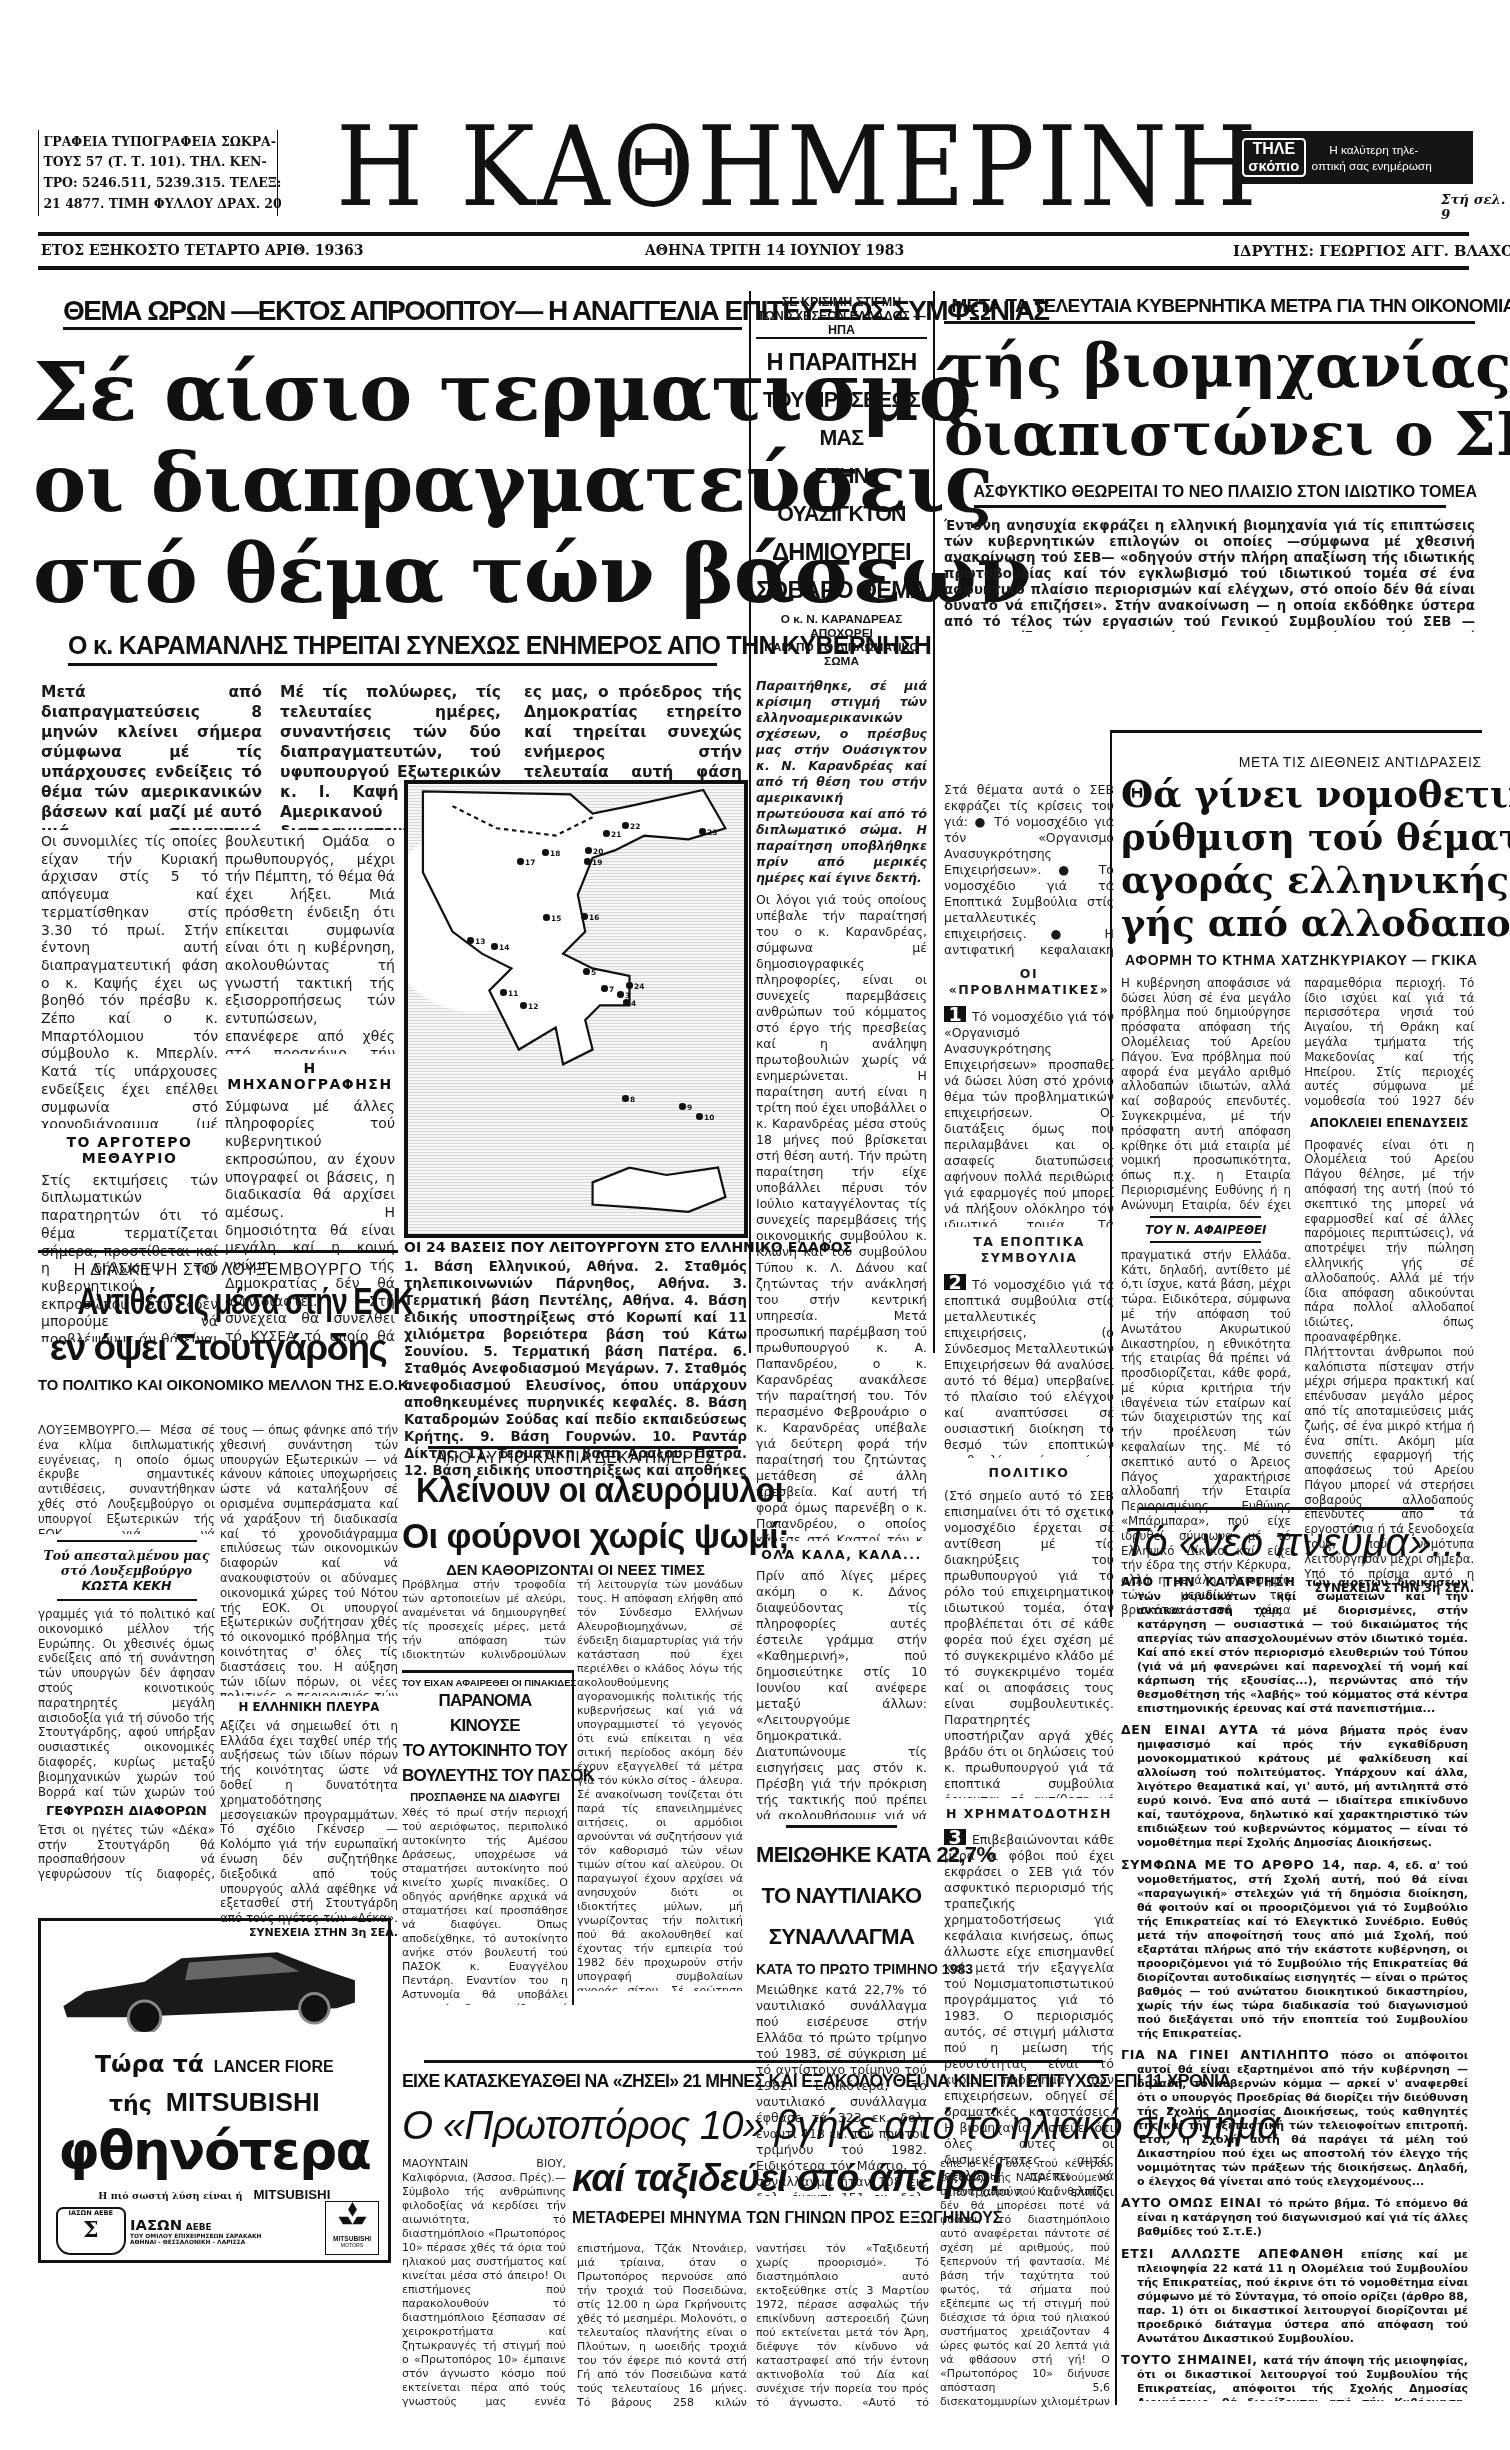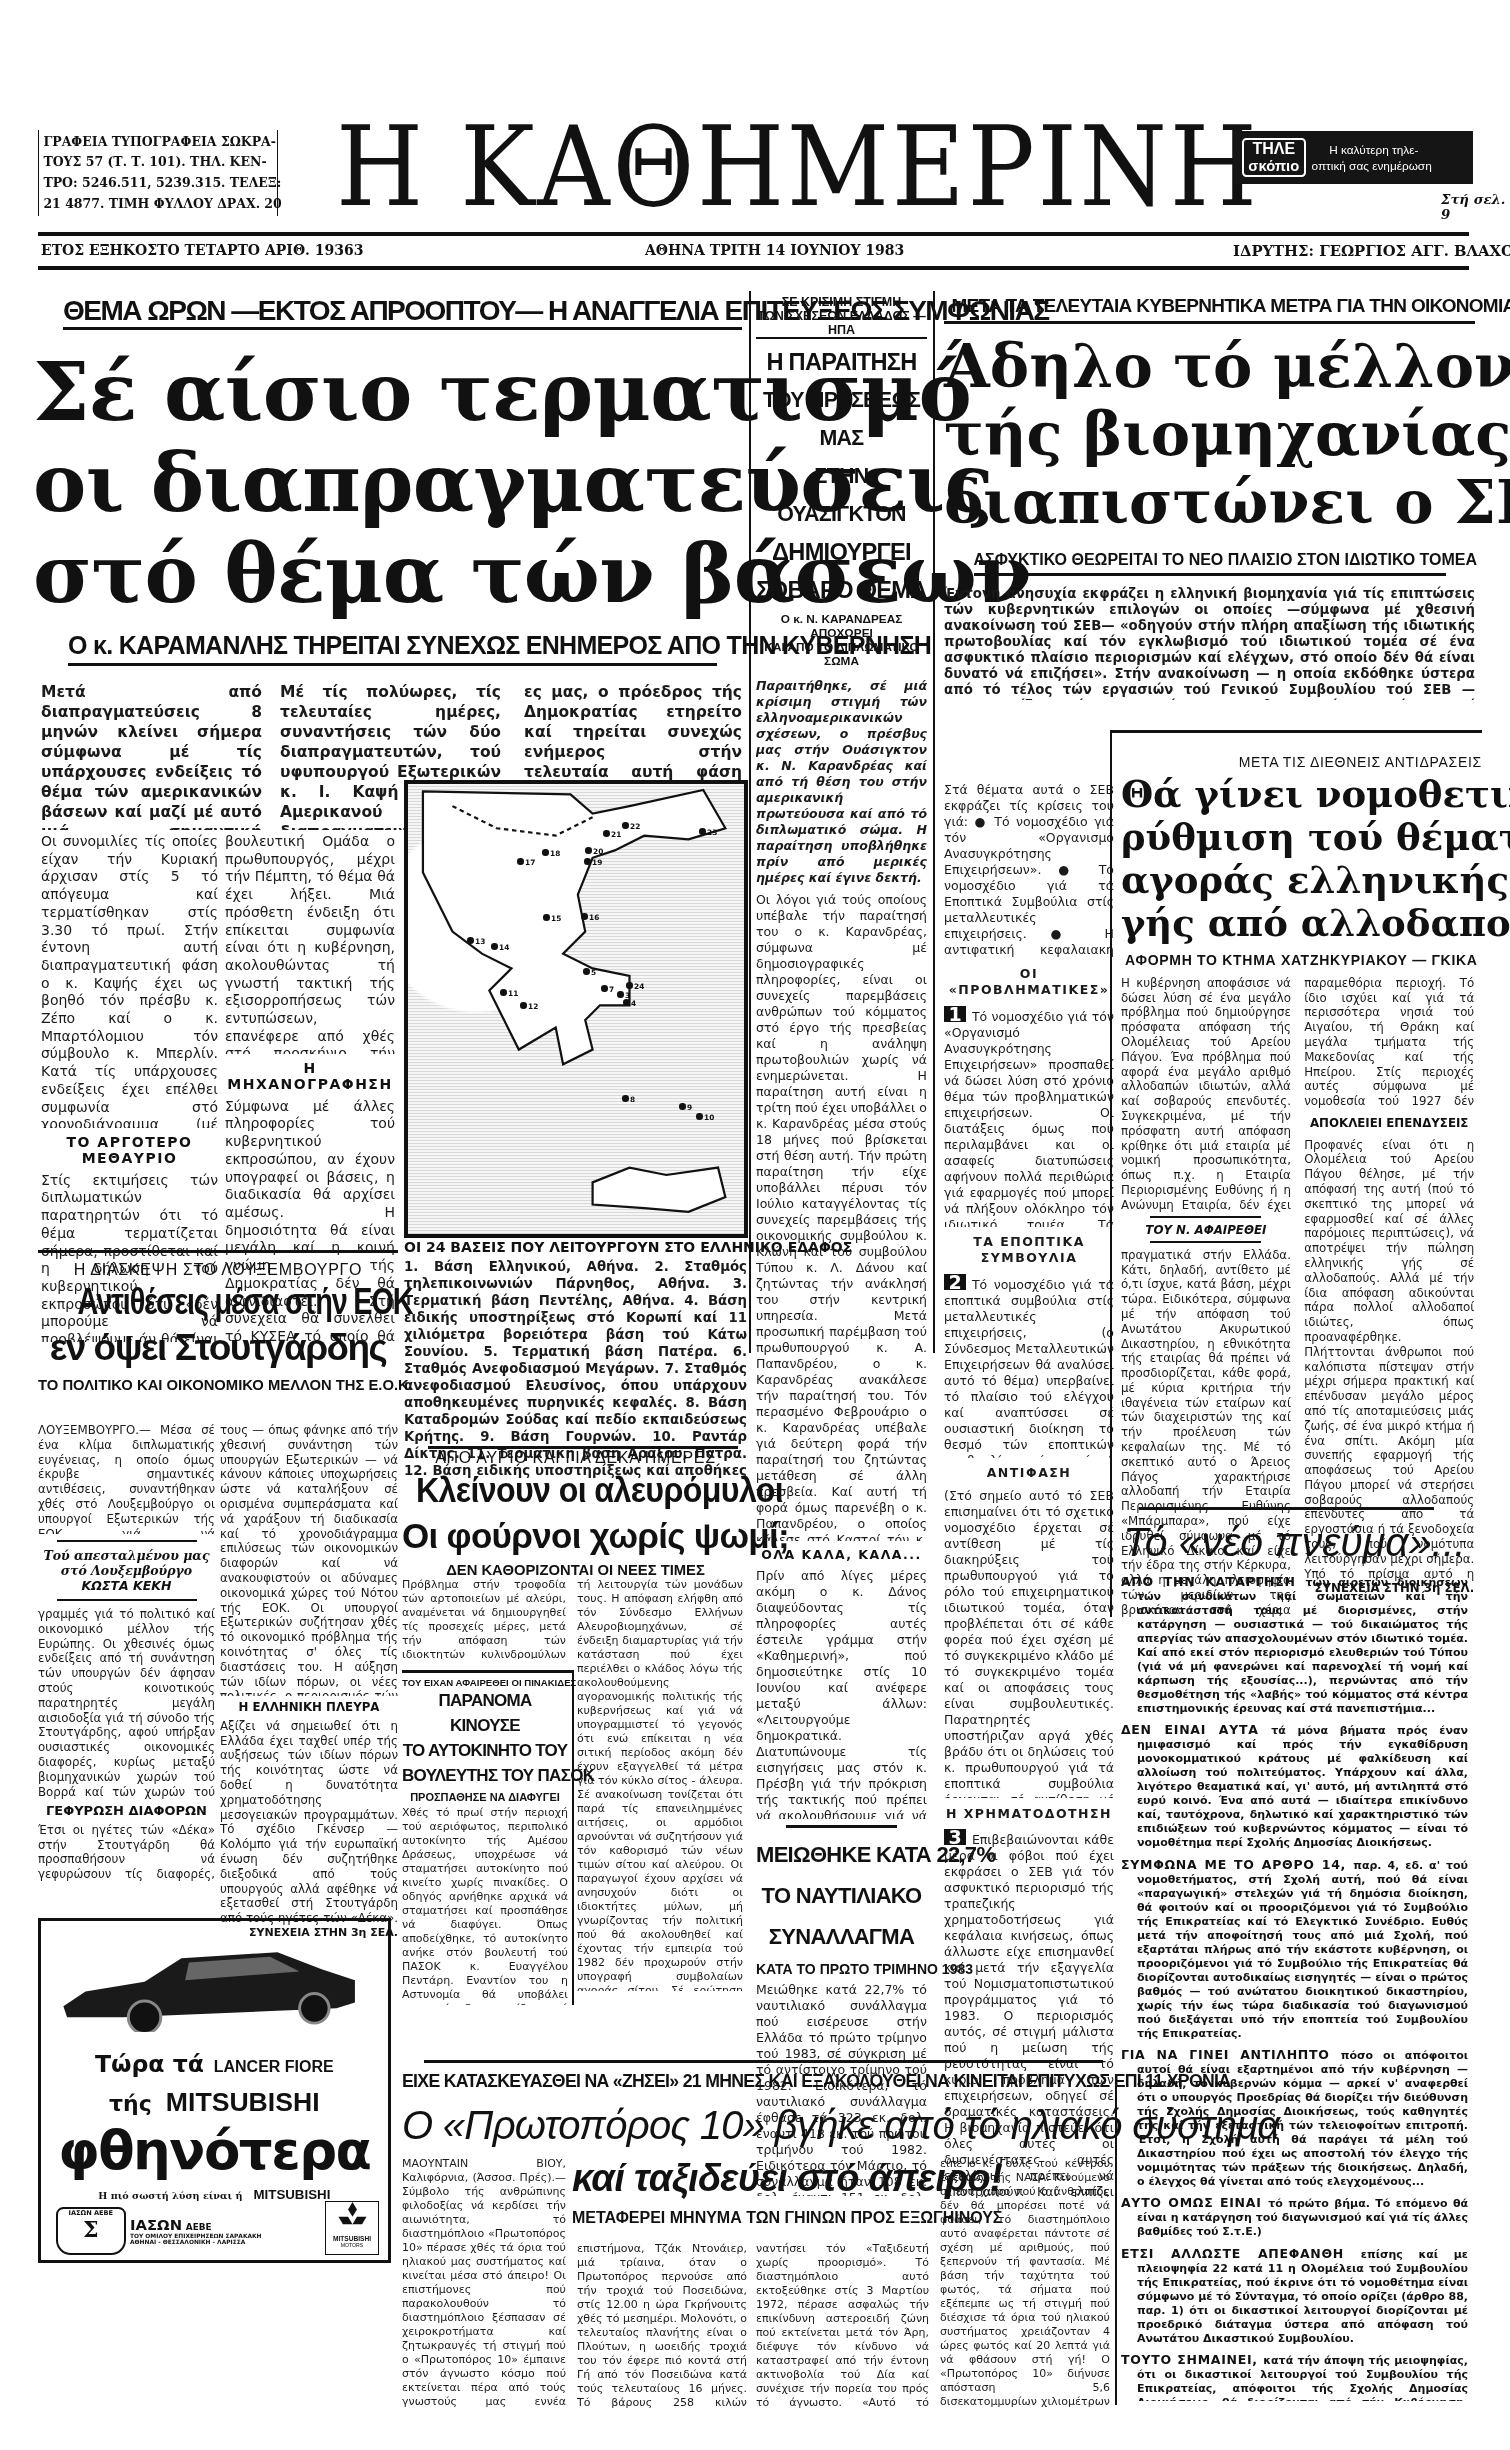--- a/index.html
+++ b/index.html
@@ -135,34 +135,33 @@
     <div>ΤΟ ΝΑΥΤΙΛΙΑΚΟ</div>
     <div>ΣΥΝΑΛΛΑΓΜΑ</div>
   </div>
   <div class="sanshead" style="font-size:14px;margin:4.4px 0;white-space:nowrap;">ΚΑΤΑ ΤΟ ΠΡΩΤΟ ΤΡΙΜΗΝΟ 1983</div>
   <div class="body" style="font-size:12.5px;line-height:16px;height:214px;text-align:justify;">Μειώθηκε κατά 22,7% τό ναυτιλιακό συνάλλαγμα πού εισέρευσε στήν Ελλάδα τό πρώτο τρίμηνο τού 1983, σέ σύγκριση μέ τό αντίστοιχο τρίμηνο τού 1982. Ειδικότερα, τό ναυτιλιακό συνάλλαγμα έφθασε τά 323 εκ. δολ. έναντι 418 εκ. τού πρώτου τριμήνου τού 1982. Ειδικότερα τόν Μάρτιο, τό συνάλλαγμα ήταν 108 εκ. δολ. έναντι 151 εκ. δολ. τού αντίστοιχου μήνα τό 1982, σημειώνοντας μείωση κατά 28,5%.</div>
 </div>
 
 <div class="abs" style="left:944px;top:295px;width:531px;">
   <div class="uline" style="font-family:'Liberation Sans',sans-serif;font-weight:bold;font-size:19px;text-align:center;letter-spacing:-0.7px;white-space:nowrap;padding:0 7.4px 4.4px;">ΜΕΤΑ ΤΑ ΤΕΛΕΥΤΑΙΑ ΚΥΒΕΡΝΗΤΙΚΑ ΜΕΤΡΑ ΓΙΑ ΤΗΝ ΟΙΚΟΝΟΜΙΑ</div>
   <div class="serifhead" style="font-size:59px;line-height:68px;text-align:center;margin-top:8.9px;">
-    <div style="white-space:nowrap;">Άδηλο τό μέλλον</div>
     <div style="white-space:nowrap;">τής βιομηχανίας</div>
     <div style="white-space:nowrap;">διαπιστώνει ο ΣΕΒ</div>
   </div>
   <div class="uline" style="font-family:'Liberation Sans',sans-serif;font-weight:bold;font-size:16px;text-align:center;margin:13.3px 29.5px 0;white-space:nowrap;padding-bottom:4.4px;">ΑΣΦΥΚΤΙΚΟ ΘΕΩΡΕΙΤΑΙ ΤΟ ΝΕΟ ΠΛΑΙΣΙΟ ΣΤΟΝ ΙΔΙΩΤΙΚΟ ΤΟΜΕΑ</div>
   <div class="body bold" style="font-size:13.3px;line-height:16px;margin-top:10.3px;height:114px;">Έντονη ανησυχία εκφράζει η ελληνική βιομηχανία γιά τίς επιπτώσεις τών κυβερνητικών επιλογών οι οποίες —σύμφωνα μέ χθεσινή ανακοίνωση τού ΣΕΒ— «οδηγούν στήν πλήρη απαξίωση τής ιδιωτικής πρωτοβουλίας καί τόν εγκλωβισμό τού ιδιωτικού τομέα σέ ένα ασφυκτικό πλαίσιο περιορισμών καί ελέγχων, στό οποίο δέν θά είναι δυνατό νά επιζήσει». Στήν ανακοίνωση — η οποία εκδόθηκε ύστερα από τό τέλος τών εργασιών τού Γενικού Συμβουλίου τού ΣΕΒ — υπογραμμίζεται ότι «οι πρόσφατες κυβερνητικές αποφάσεις καί εξαγγελίες δείχνουν ότι βρισκόμαστε σέ μία φάση μέ άδηλη κατάληξη».</div>
 </div>
 <div class="abs body" style="left:944px;top:782px;width:170px;font-size:12.5px;line-height:16px;">
   <div style="height:177px;overflow:hidden;">Στά θέματα αυτά ο ΣΕΒ εκφράζει τίς κρίσεις του γιά: ● Τό νομοσχέδιο γιά τόν «Οργανισμό Ανασυγκρότησης Επιχειρήσεων». ● Τό νομοσχέδιο γιά τά Εποπτικά Συμβούλια στίς μεταλλευτικές επιχειρήσεις. ● Η αντιφατική κεφαλαιακή πολιτική καί τίς συνέπειες στήν χρηματοδότηση τών επιχειρήσεων καί τόν ασφυκτικό περιορισμό τής τραπεζικής χρηματοδοτήσεως. Τό συμβούλιο κατά τή χθεσινή του συνεδρίαση καί ύστερα από γόνιμη ανταλλαγή απόψεων κατέληξε ομόφωνα —όπως έγινε γνωστό— στίς εξής διαπιστώσεις:</div>
   <div class="subhead" style="font-size:12.5px;margin:7.4px 0;">ΟΙ «ΠΡΟΒΛΗΜΑΤΙΚΕΣ»</div>
   <div style="height:221px;overflow:hidden;"><span class="num-badge">1</span><span>Τό νομοσχέδιο γιά τόν «Οργανισμό Ανασυγκρότησης Επιχειρήσεων» προσπαθεί νά δώσει λύση στό χρόνιο θέμα τών προβληματικών επιχειρήσεων. Οι διατάξεις όμως πού περιλαμβάνει και οι ασαφείς διατυπώσεις αφήνουν πολλά περιθώρια γιά εφαρμογές πού μπορεί νά πλήξουν ολόκληρο τόν ιδιωτικό τομέα. Τά κριτήρια καί ο τρόπος υπαγωγής μιάς επιχειρήσεως στίς διατάξεις τού νόμου —ουσιαστικά δηλαδή στήν ανάληψη τής διοικήσεως από τό κράτος— είναι τόσο ασαφή καί ελαστικά πού εύκολα, μέσω τής διαδικασίας εξυγιάνσεως, ένας μεγάλος αριθμός επιχειρήσεων μπορεί νά διολισθήσει στόν απόλυτο έλεγχο τού κράτους.</span></div>
   <div class="subhead" style="font-size:12.5px;margin:7.4px 0;">ΤΑ ΕΠΟΠΤΙΚΑ ΣΥΜΒΟΥΛΙΑ</div>
   <div style="height:184px;overflow:hidden;"><span class="num-badge">2</span><span>Τό νομοσχέδιο γιά τά εποπτικά συμβούλια στίς μεταλλευτικές επιχειρήσεις, (ο Σύνδεσμος Μεταλλευτικών Επιχειρήσεων θά αναλύσει αυτό τό θέμα) υπερβαίνει τό πλαίσιο τού ελέγχου καί αναπτύσσει σέ ουσιαστική διοίκηση τό θεσμό τών εποπτικών συμβουλίων, μέσα από τά οποία η κυβέρνηση θά μπορεί νά ασκεί τόν έλεγχο.</span></div>
-  <div class="subhead" style="font-size:12.5px;margin:7.4px 0;">ΑΝΤΙΦΑΣΗ</div>
+  <div class="subhead" style="font-size:12.5px;margin:7.4px 0;">ΠΟΛΙΤΙΚΟ</div>
   <div style="height:310px;overflow:hidden;">(Στό σημείο αυτό τό ΣΕΒ επισημαίνει ότι τό σχετικό νομοσχέδιο έρχεται σέ αντίθεση μέ τίς διακηρύξεις τού πρωθυπουργού γιά τό ρόλο τού επιχειρηματικού ιδιωτικού τομέα, όταν προβλέπεται ότι σέ κάθε φορέα πού έχει σχέση μέ τό συγκεκριμένο κλάδο μέ τό συγκεκριμένο τομέα καί οι αποφάσεις τους είναι συμβουλευτικές. Παρατηρητές υποστήριζαν αργά χθές βράδυ ότι οι δηλώσεις τού κ. πρωθυπουργού γιά τά εποπτικά συμβούλια έρχονται σέ αντίθεση μέ τό άρθρο 1 τού σχετικού νομοσχεδίου, σύμφωνα μέ τό οποίο ο θεσμός τών εποπτικών συμβουλίων αφορά καί τούς επιμέρους κλάδους καί βιομηχανίες. Λεπτομέρειες στήν οικονομική σελίδα).</div>
   <div class="subhead" style="font-size:12.5px;margin:7.4px 0;">Η ΧΡΗΜΑΤΟΔΟΤΗΣΗ</div>
   <div style="height:369px;overflow:hidden;"><span class="num-badge">3</span><span>Επιβεβαιώνονται κάθε μέρα οι φόβοι πού έχει εκφράσει ο ΣΕΒ γιά τόν ασφυκτικό περιορισμό τής τραπεζικής χρηματοδοτήσεως γιά κεφάλαια κινήσεως, όπως άλλωστε είχε επισημανθεί καί μετά τήν εξαγγελία τού Νομισματοπιστωτικού προγράμματος γιά τό 1983. Ο περιορισμός αυτός, σέ στιγμή μάλιστα πού η μείωση τής ρευστότητας είναι τό κύριο πρόβλημα τών επιχειρήσεων, οδηγεί σέ δραματικές καταστάσεις. Η βιομηχανία πιστεύει ότι όλες αυτές οι δυσμενέστατες αυτές εξελίξεις πρέπει νά αποτραπούν. Καί ελπίζει ότι υπάρχουν ακόμα περιθώρια γιά μιά ριζική αναθεώρηση τών κρισίμων αυτών κυβερνητικών αποφάσεων.</span></div>
 </div>
 
 <div class="abs" style="left:1110px;top:730px;width:361px;border-left:2.2px solid #111;border-top:3px solid #111;padding-left:8.9px;">
   <div style="font-family:'Liberation Sans',sans-serif;font-size:14px;text-align:right;margin-top:21px;letter-spacing:0.7px;">ΜΕΤΑ ΤΙΣ ΔΙΕΘΝΕΙΣ ΑΝΤΙΔΡΑΣΕΙΣ</div>
   <div class="serifhead" style="font-size:37px;line-height:43px;text-align:center;margin-top:3px;">
     <div style="white-space:nowrap;">Θά γίνει νομοθετική</div>
     <div style="white-space:nowrap;">ρύθμιση τού θέματος</div>

